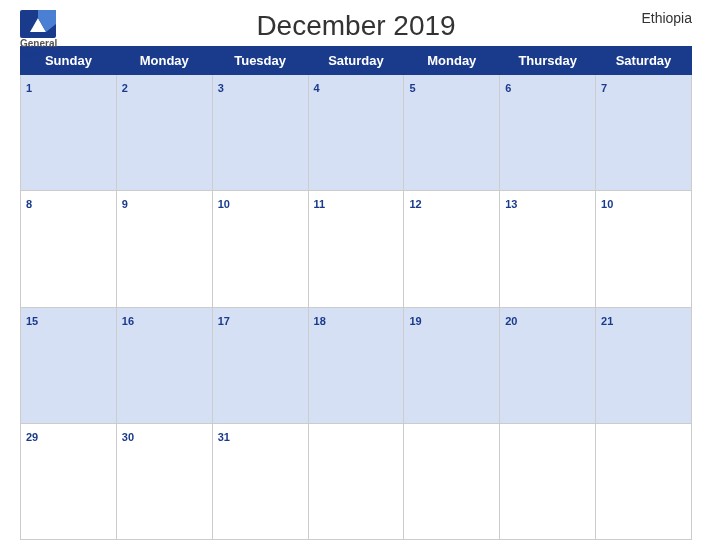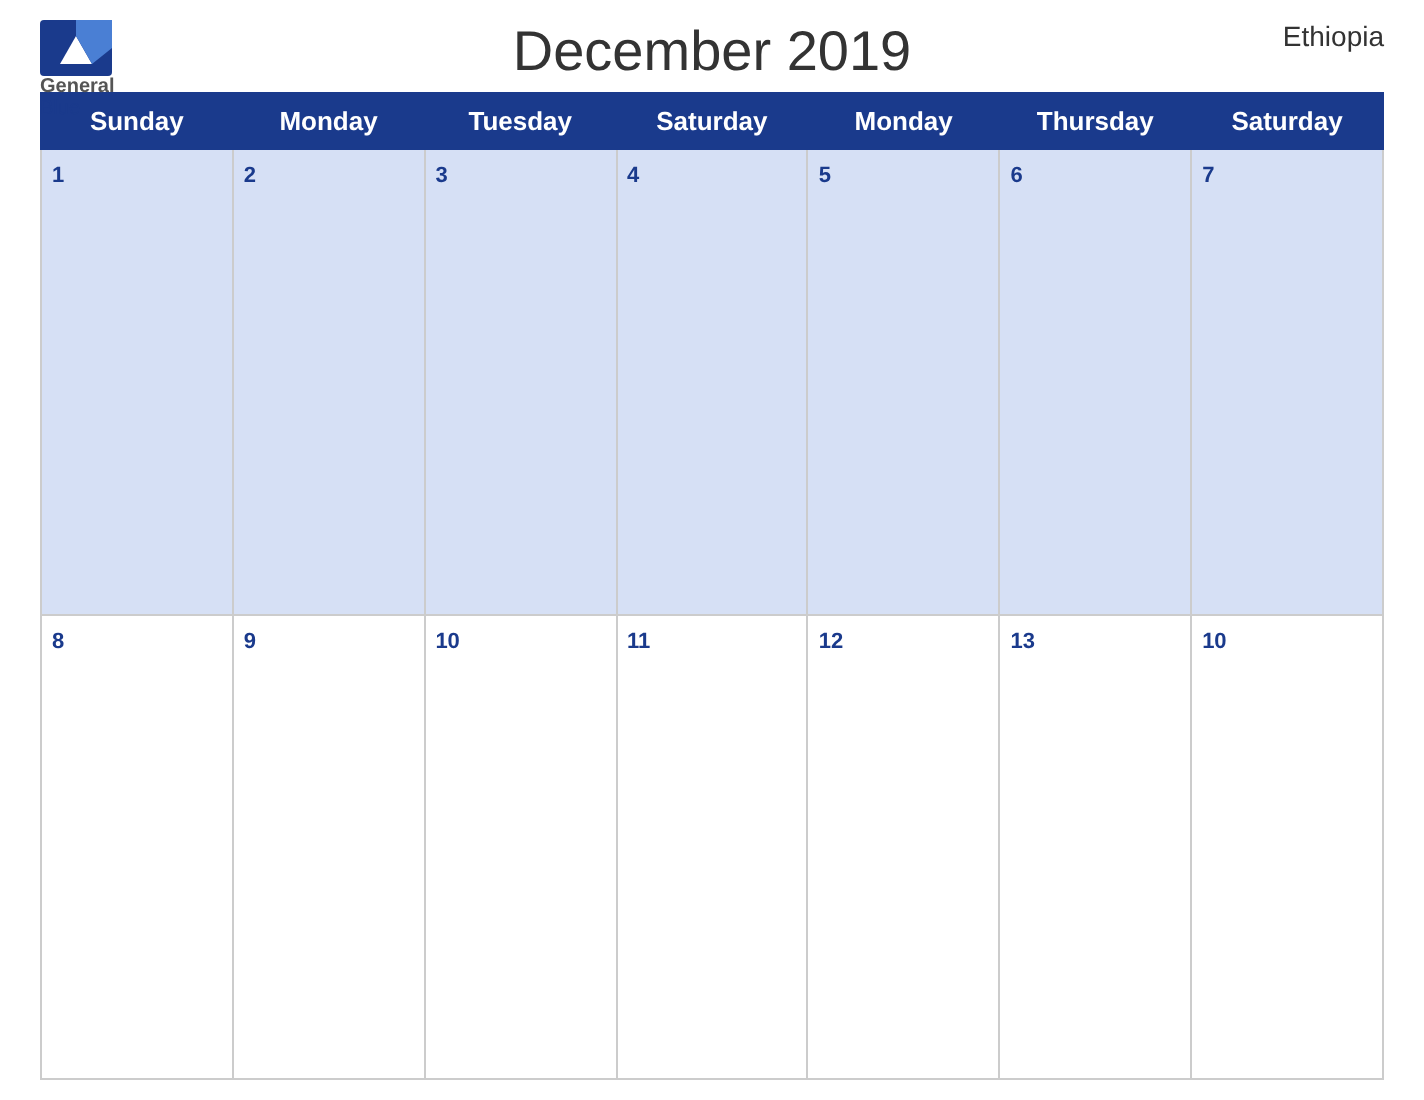--- a/index.html
+++ b/index.html
@@ -126,14 +126,32 @@
       </tr>
       <tr>
         <td><span class="day-num">8</span></td>
         <td><span class="day-num">9</span></td>
         <td><span class="day-num">10</span></td>
         <td><span class="day-num">11</span></td>
         <td><span class="day-num">12</span></td>
         <td><span class="day-num">13</span></td>
         <td><span class="day-num">10</span></td>
       </tr>
+      <tr>
+        <td><span class="day-num">15</span></td>
+        <td><span class="day-num">16</span></td>
+        <td><span class="day-num">17</span></td>
+        <td><span class="day-num">18</span></td>
+        <td><span class="day-num">19</span></td>
+        <td><span class="day-num">20</span></td>
+        <td><span class="day-num">21</span></td>
+      </tr>
+      <tr>
+        <td><span class="day-num">29</span></td>
+        <td><span class="day-num">30</span></td>
+        <td><span class="day-num">31</span></td>
+        <td class="empty-cell"></td>
+        <td class="empty-cell"></td>
+        <td class="empty-cell"></td>
+        <td class="empty-cell"></td>
+      </tr>
     </tbody>
 </table>
 
 </body></html>

